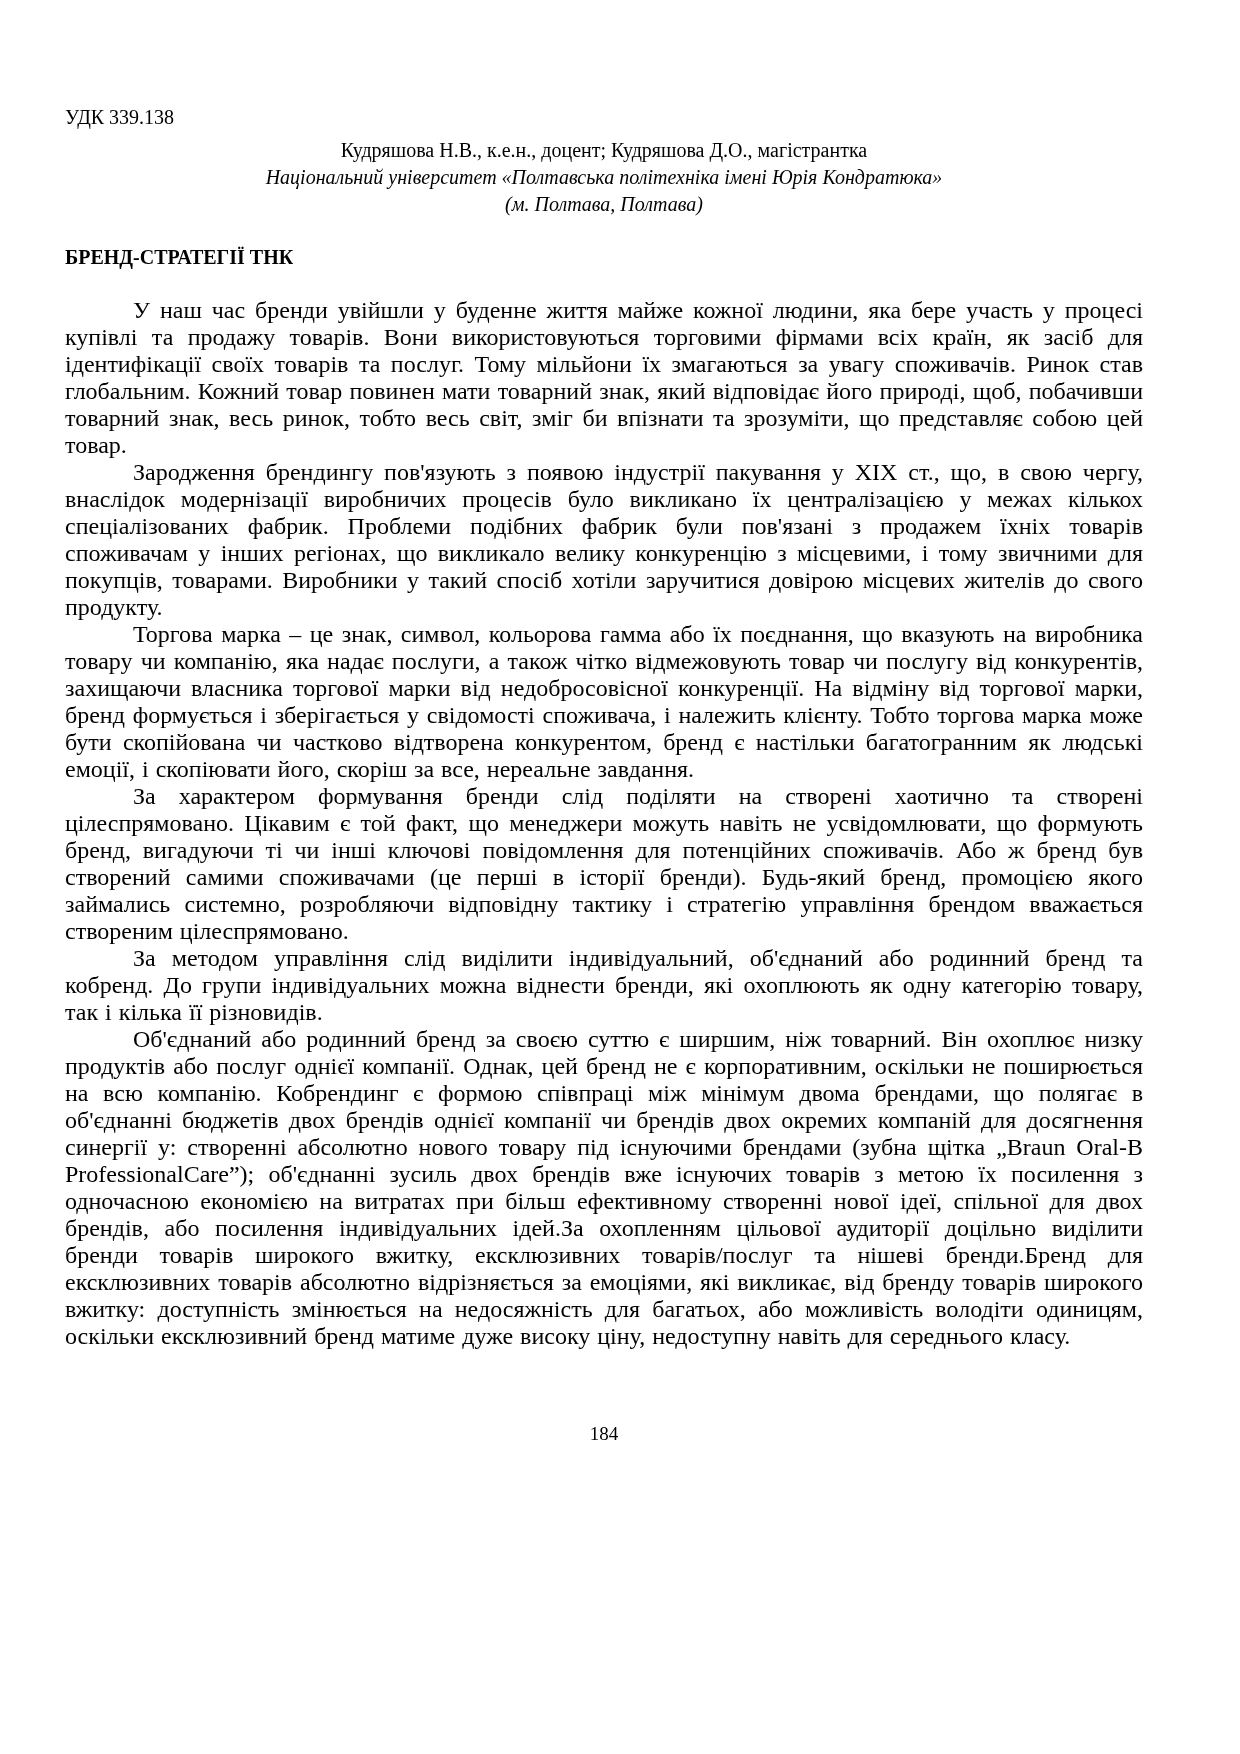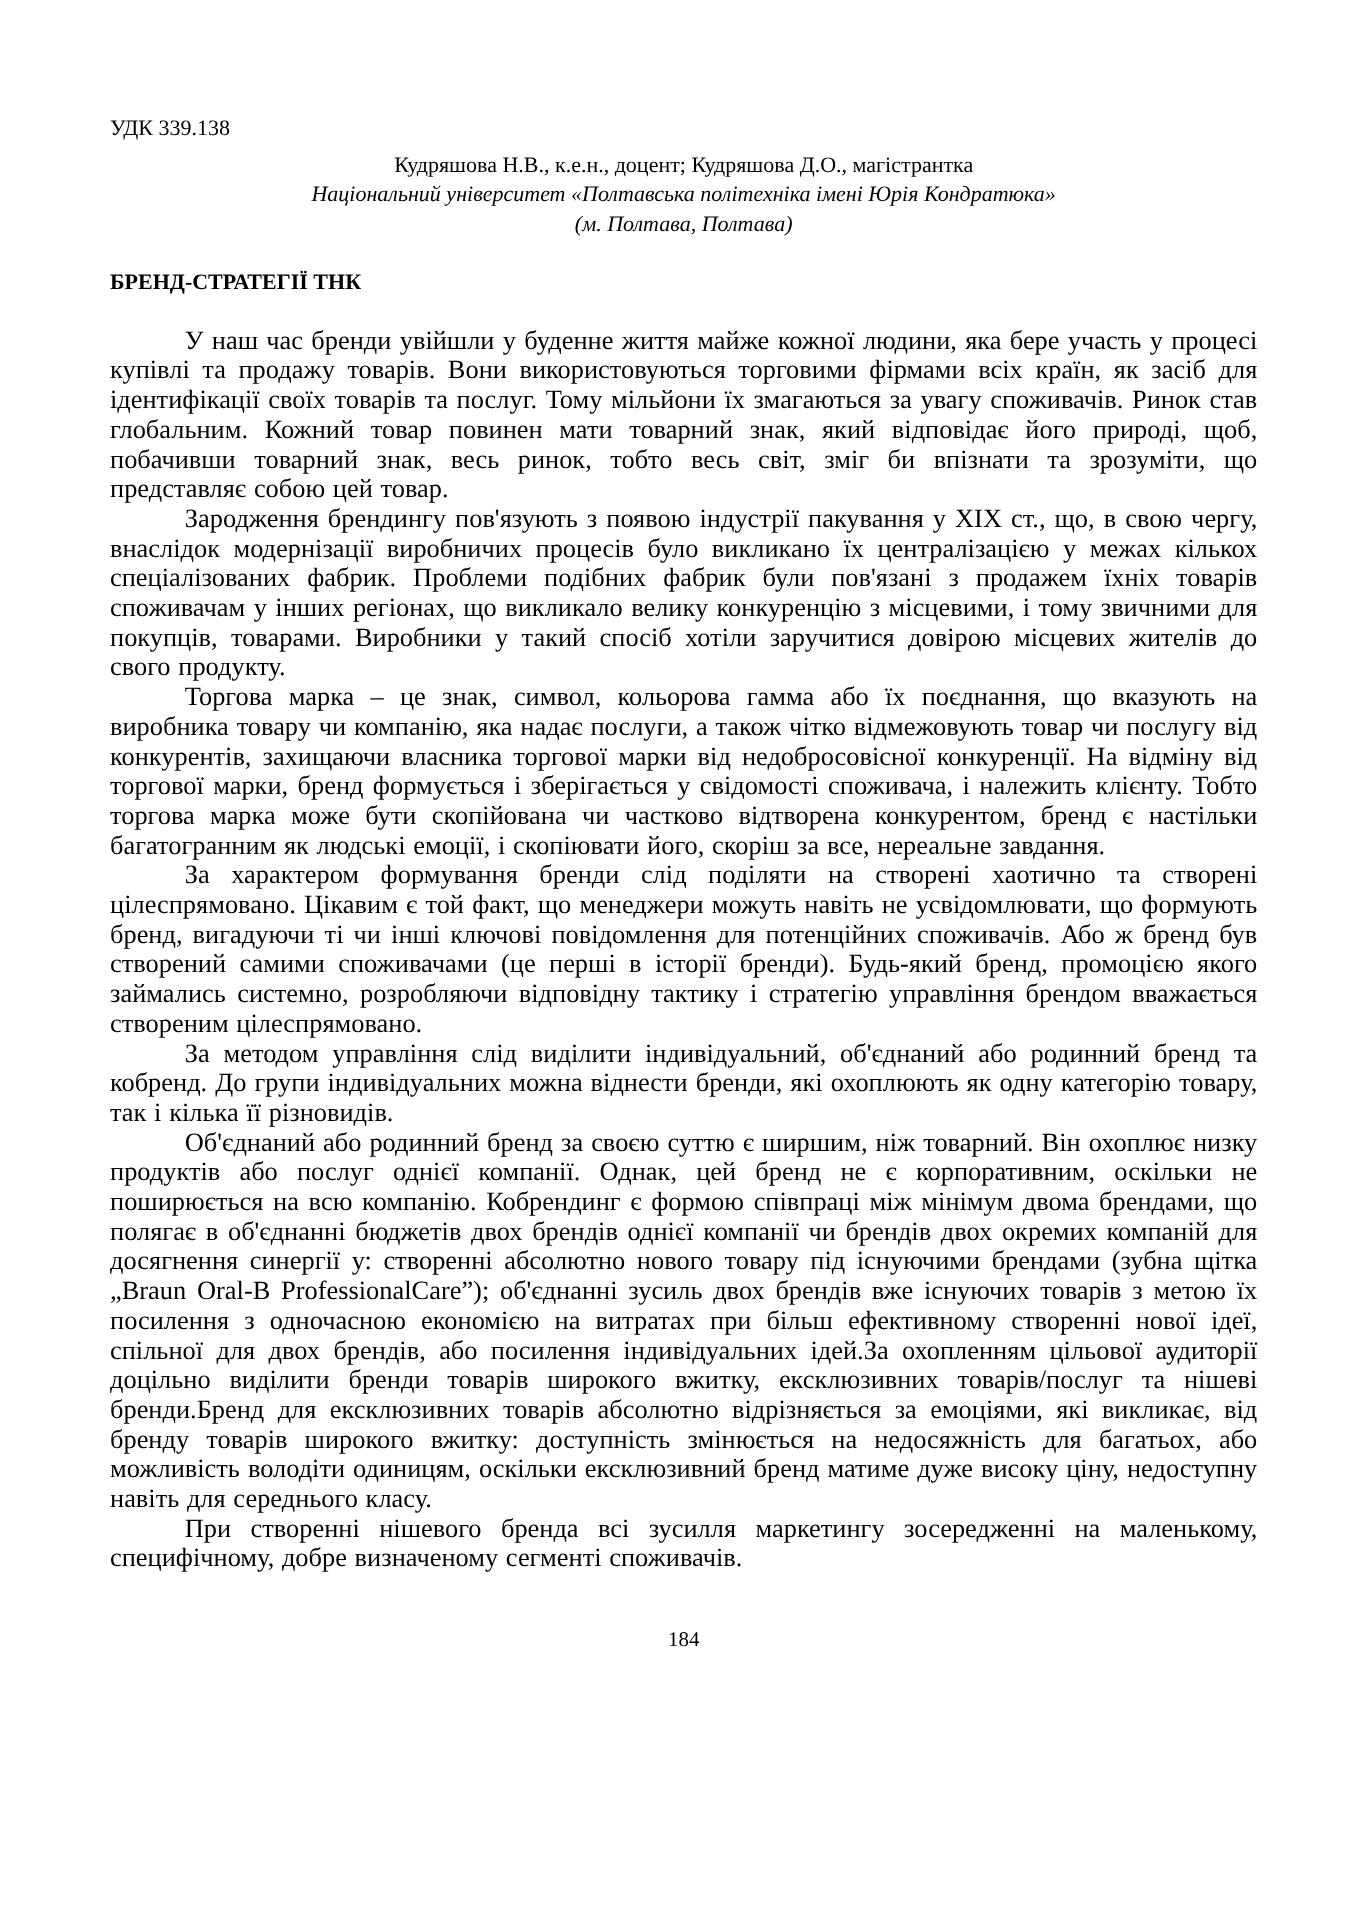--- a/index.html
+++ b/index.html
@@ -8,21 +8,21 @@
       width: 1240px;
       height: 1754px;
       font-family: "Liberation Serif", "DejaVu Serif", serif;
       color: #000000;
       position: relative;
       overflow: hidden;
     }
     .page {
       width: 1240px;
       height: 1754px;
-      padding: 104px 97px 0 100px;
+      padding: 104px 97px 0 65px;
       background: #ffffff;
     }
     .udc {
       font-size: 20px;
       line-height: 27px;
       text-align: left;
       margin-bottom: 6px;
     }
     .authors {
       font-size: 20px;
@@ -47,21 +47,21 @@
       font-size: 24px;
       line-height: 27px;
       text-align: justify;
       text-indent: 68px;
       word-spacing: 1px;
     }
     .page-number {
       font-size: 19px;
       line-height: 24px;
       text-align: center;
-      margin-top: 48px;
+      margin-top: 72px;
     }
   </style>
 </head>
 <body>
 
 <div class="page">
 
   <div class="udc">УДК 339.138</div>
 
   <div class="authors">Кудряшова Н.В., к.е.н., доцент; Кудряшова Д.О., магістрантка</div>
@@ -72,18 +72,17 @@
 
   <h1 class="title">БРЕНД-СТРАТЕГІЇ ТНК</h1>
 
   <div class="body-text">
     <p>У наш час бренди увійшли у буденне життя майже кожної людини, яка бере  участь у процесі купівлі та продажу товарів. Вони використовуються торговими фірмами всіх країн, як засіб для ідентифікації своїх товарів та послуг. Тому мільйони їх змагаються за увагу споживачів. Ринок став глобальним. Кожний товар повинен мати товарний знак, який відповідає його природі, щоб, побачивши товарний знак, весь ринок, тобто весь світ, зміг би впізнати та зрозуміти, що представляє собою цей товар.</p>
     <p>Зародження брендингу пов'язують з появою індустрії пакування у XIX ст., що, в свою чергу, внаслідок модернізації виробничих процесів було викликано їх централізацією у межах кількох спеціалізованих фабрик. Проблеми подібних фабрик були пов'язані з продажем їхніх товарів споживачам у інших регіонах, що викликало велику конкуренцію з місцевими, і тому звичними для покупців, товарами. Виробники у такий спосіб хотіли заручитися довірою місцевих жителів до свого продукту.</p>
     <p>Торгова марка – це знак, символ, кольорова гамма або їх поєднання, що вказують на виробника товару чи компанію, яка надає послуги, а також чітко відмежовують товар чи послугу від конкурентів, захищаючи власника торгової марки від недобросовісної конкуренції. На відміну від торгової марки, бренд формується і зберігається у свідомості споживача, і належить клієнту. Тобто торгова марка може бути скопійована чи частково відтворена конкурентом, бренд є настільки  багатогранним як людські емоції, і скопіювати його, скоріш за все, нереальне завдання.</p>
     <p>За характером формування бренди слід поділяти на створені хаотично та створені цілеспрямовано. Цікавим є той факт, що менеджери можуть навіть не усвідомлювати, що формують бренд, вигадуючи ті чи інші ключові повідомлення для потенційних споживачів. Або ж бренд був створений самими споживачами (це перші в історії бренди). Будь-який бренд, промоцією якого займались системно, розробляючи відповідну тактику і стратегію управління брендом вважається створеним цілеспрямовано.</p>
     <p>За методом управління слід виділити індивідуальний, об'єднаний або родинний бренд та кобренд. До групи індивідуальних можна віднести бренди, які охоплюють як одну категорію товару, так і кілька її різновидів.</p>
     <p>Об'єднаний   або родинний  бренд за своєю суттю є ширшим, ніж товарний. Він охоплює низку продуктів або послуг однієї компанії. Однак, цей бренд не є корпоративним, оскільки не поширюється на всю компанію.  Кобрендинг  є формою співпраці між мінімум двома брендами, що полягає в об'єднанні бюджетів двох брендів однієї компанії чи брендів двох окремих компаній для досягнення синергії у: створенні абсолютно нового товару під існуючими брендами (зубна щітка „Braun Oral-B ProfessionalCare”); об'єднанні зусиль двох брендів вже існуючих товарів з метою їх посилення з одночасною економією на витратах при більш ефективному створенні нової ідеї, спільної для двох брендів, або посилення індивідуальних ідей.За  охопленням  цільової аудиторії доцільно  виділити  бренди товарів широкого вжитку, ексклюзивних товарів/послуг та нішеві бренди.Бренд для ексклюзивних товарів абсолютно відрізняється за емоціями, які викликає, від бренду товарів широкого вжитку: доступність змінюється на недосяжність для багатьох, або можливість володіти одиницям, оскільки ексклюзивний бренд матиме дуже високу ціну, недоступну навіть для середнього класу.</p>
-    <p>При створенні нішевого бренда всі зусилля маркетингу зосередженні на маленькому, специфічному, добре визначеному сегменті споживачів.</p>
   </div>
 
   <div class="page-number">184</div>
 
 </div>
 
 </body></html>

